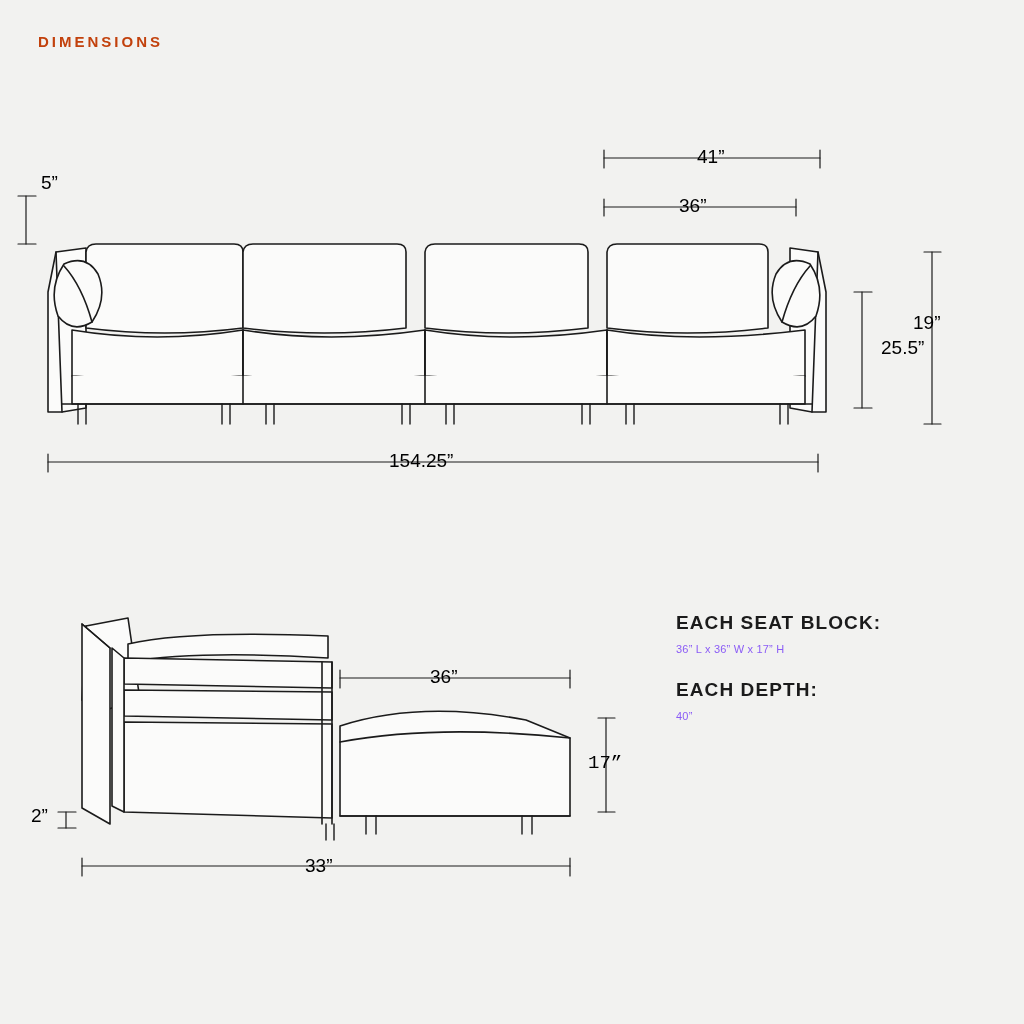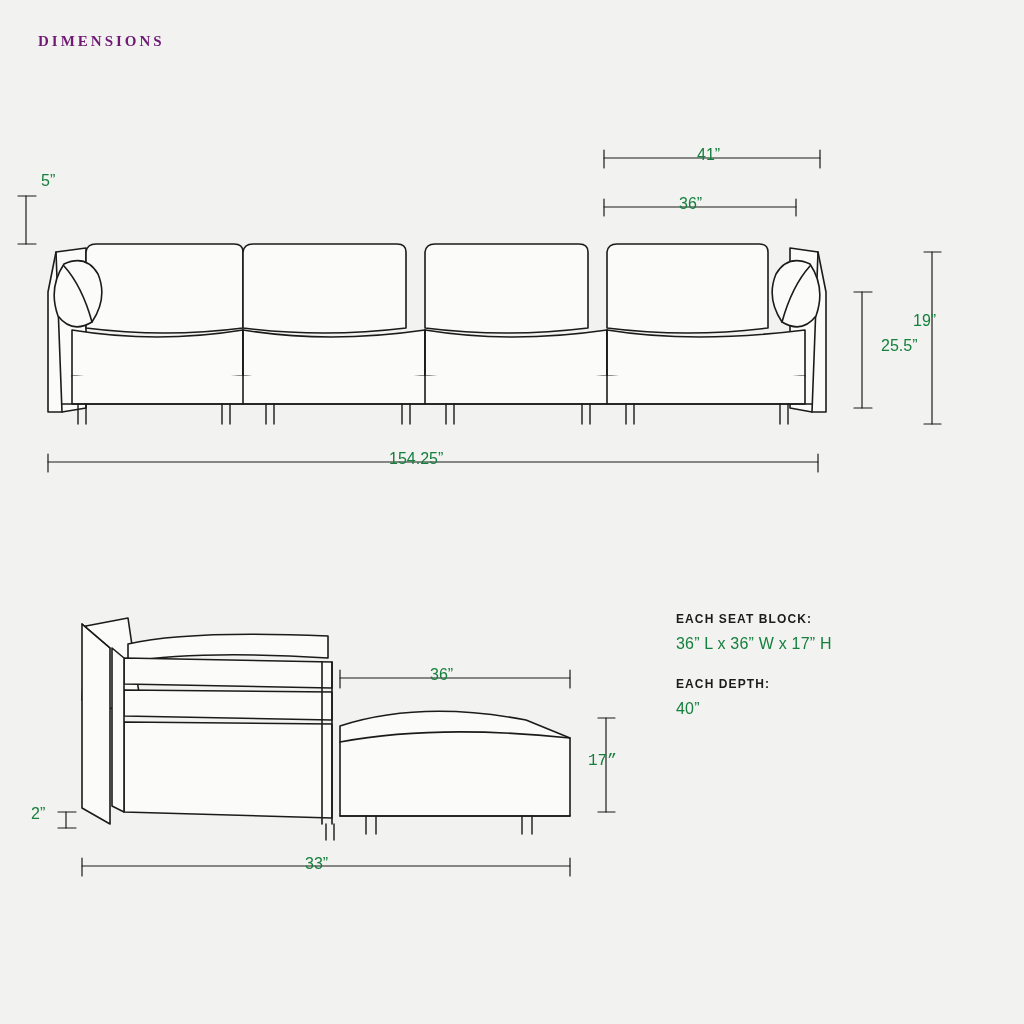--- a/index.html
+++ b/index.html
@@ -20,59 +20,58 @@
     inset: 0;
     background: #f2f2f0;
   }
   .title {
     position: absolute;
     left: 38px;
     top: 33px;
     font-size: 15px;
     font-weight: bold;
     letter-spacing: 3px;
-    color: #701a75;
-    font-family: Liberation Serif, serif;
+    color: #c2410c;
   }
 
   
   svg.drawing {
     position: absolute;
     left: 0;
     top: 0;
     width: 1024px;
     height: 1024px;
   }
 
   
   .dim {
     position: absolute;
-    font-size: 16px;
-    color: #15803d;
+    font-size: 19px;
+    color: #000000;
     white-space: nowrap;
   }
 
   
   .specs {
     position: absolute;
     left: 676px;
     top: 612px;
     width: 330px;
   }
   .spec-block { margin-bottom: 24px; }
   .spec-head {
-    font-size: 12px;
+    font-size: 19px;
     font-weight: bold;
     letter-spacing: 1.1px;
     color: #1b1b1b;
     margin-bottom: 9px;
   }
   .spec-line {
-    font-size: 16px;
-    color: #15803d;
+    font-size: 11px;
+    color: #8b5cf6;
     margin-bottom: 9px;
     letter-spacing: 0.2px;
   }
 </style>
 </head>
 <body>
 
 <div class="page">
 
   <div class="title">DIMENSIONS</div>

